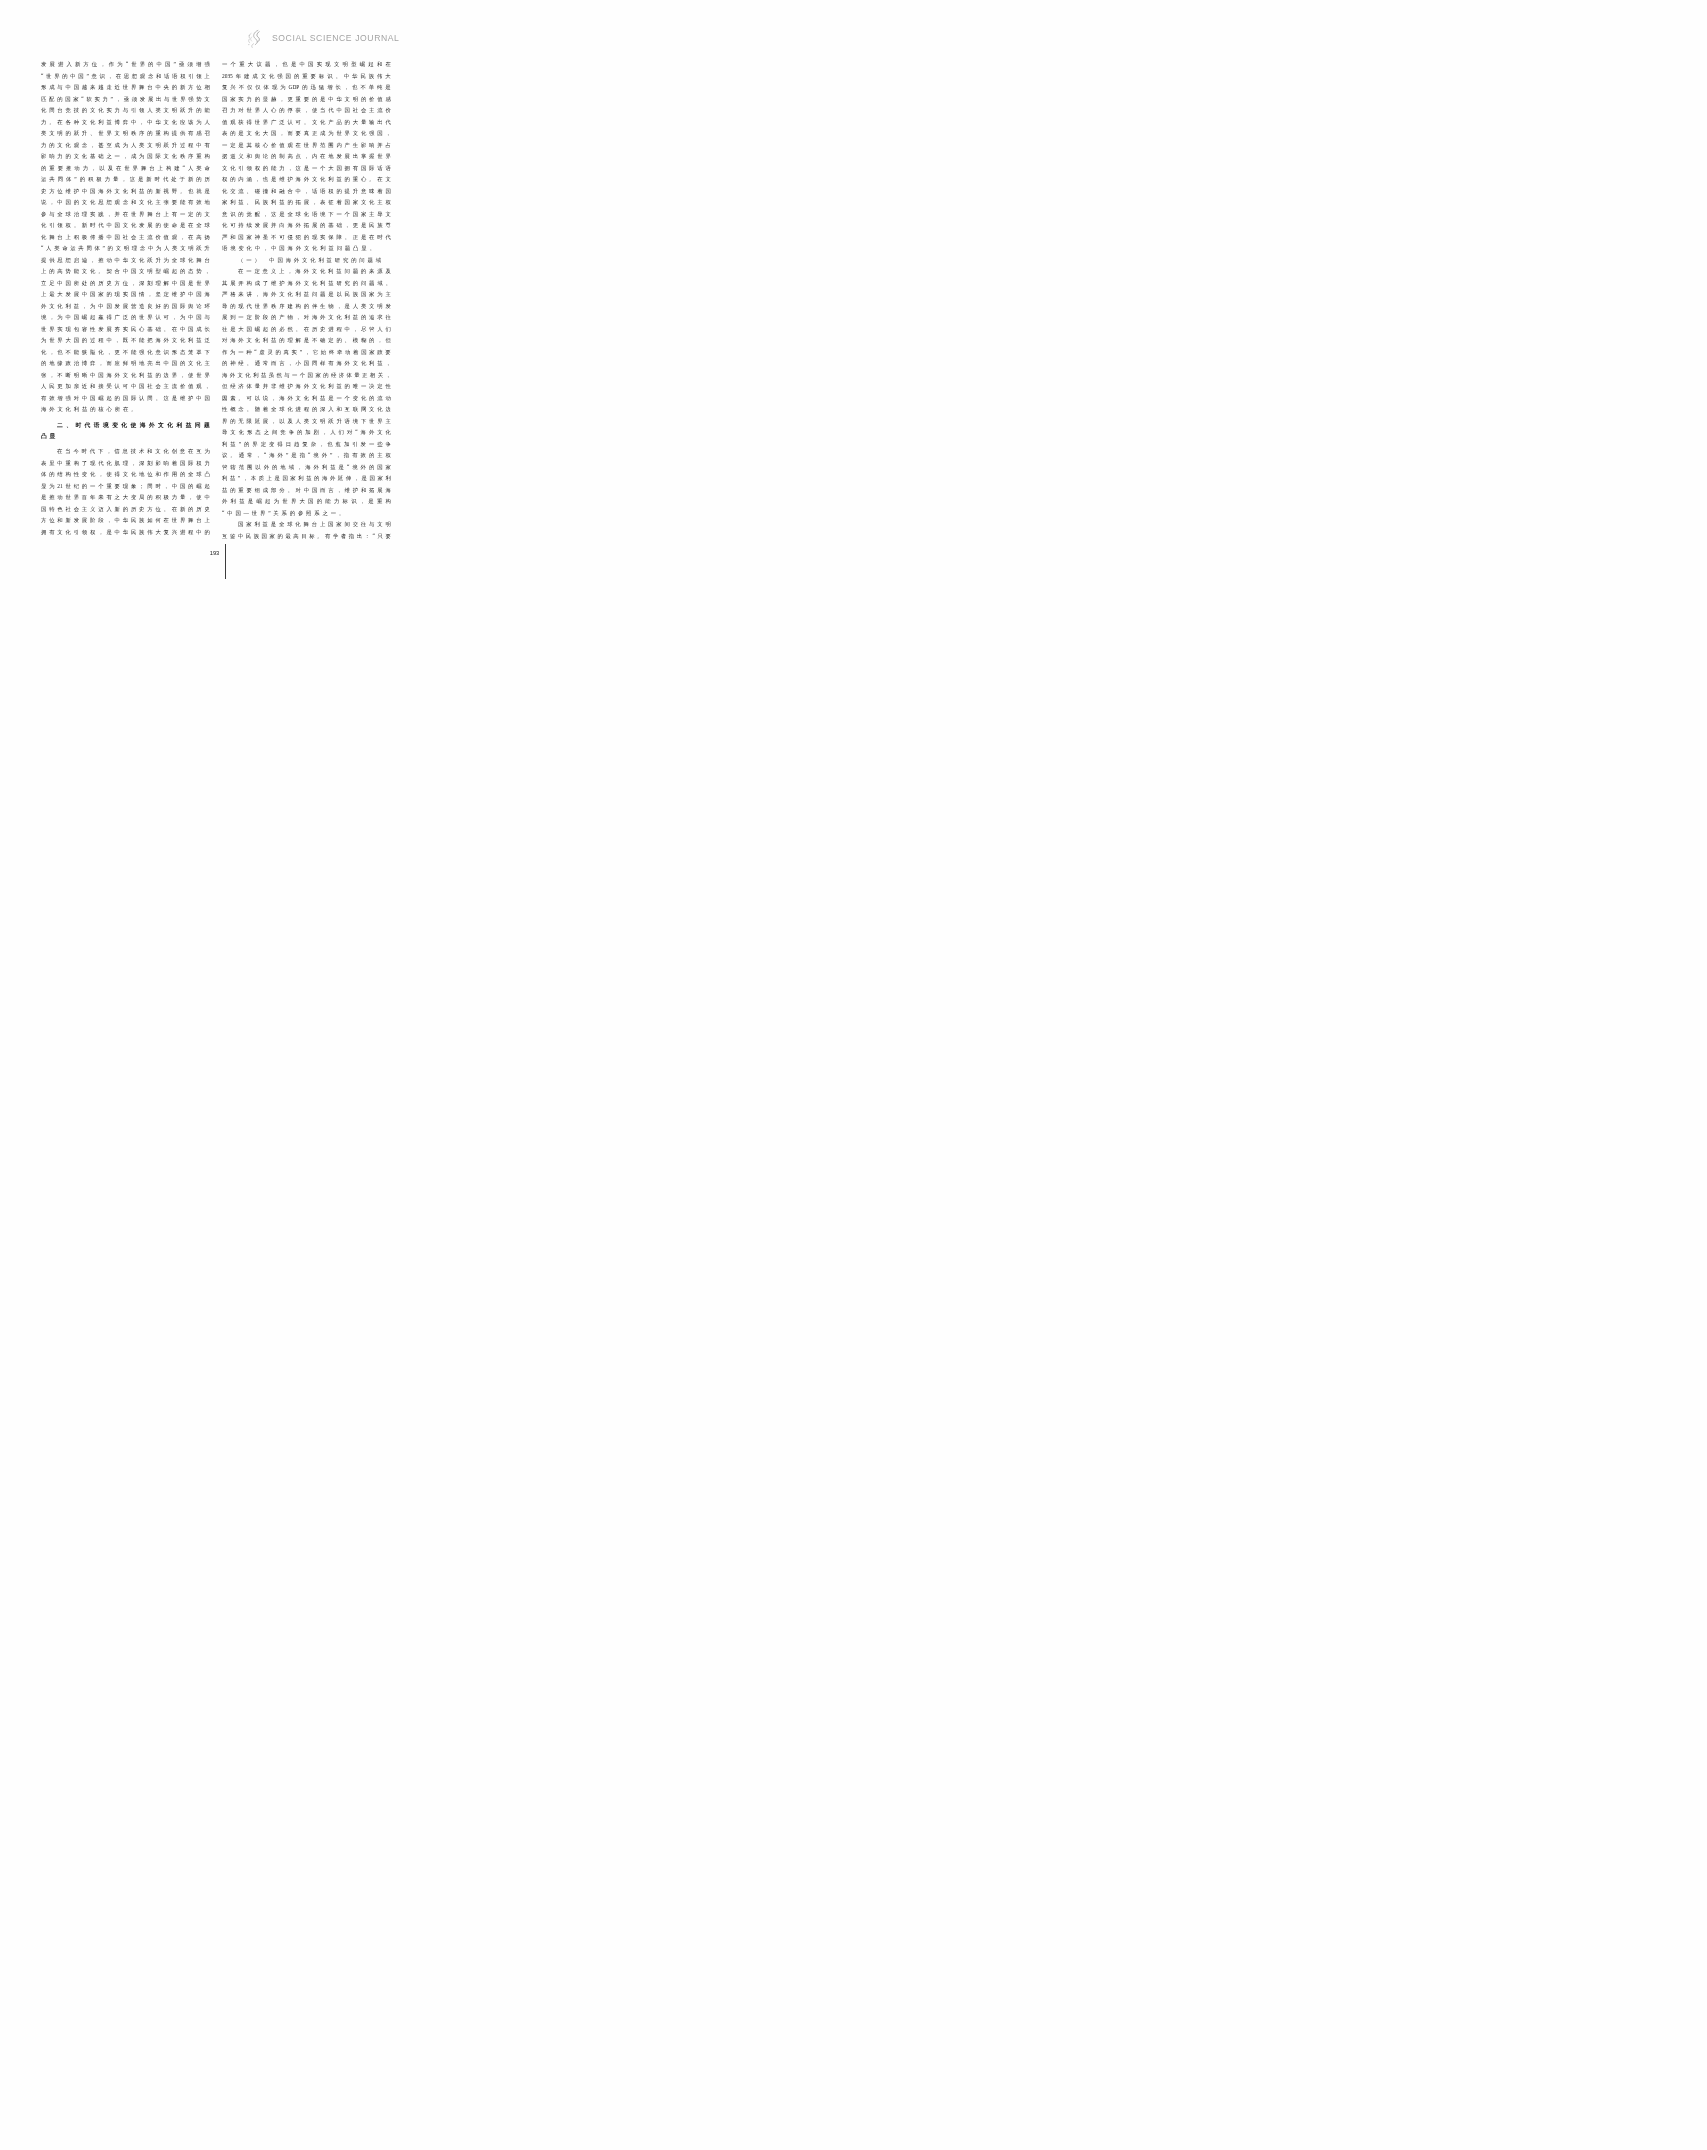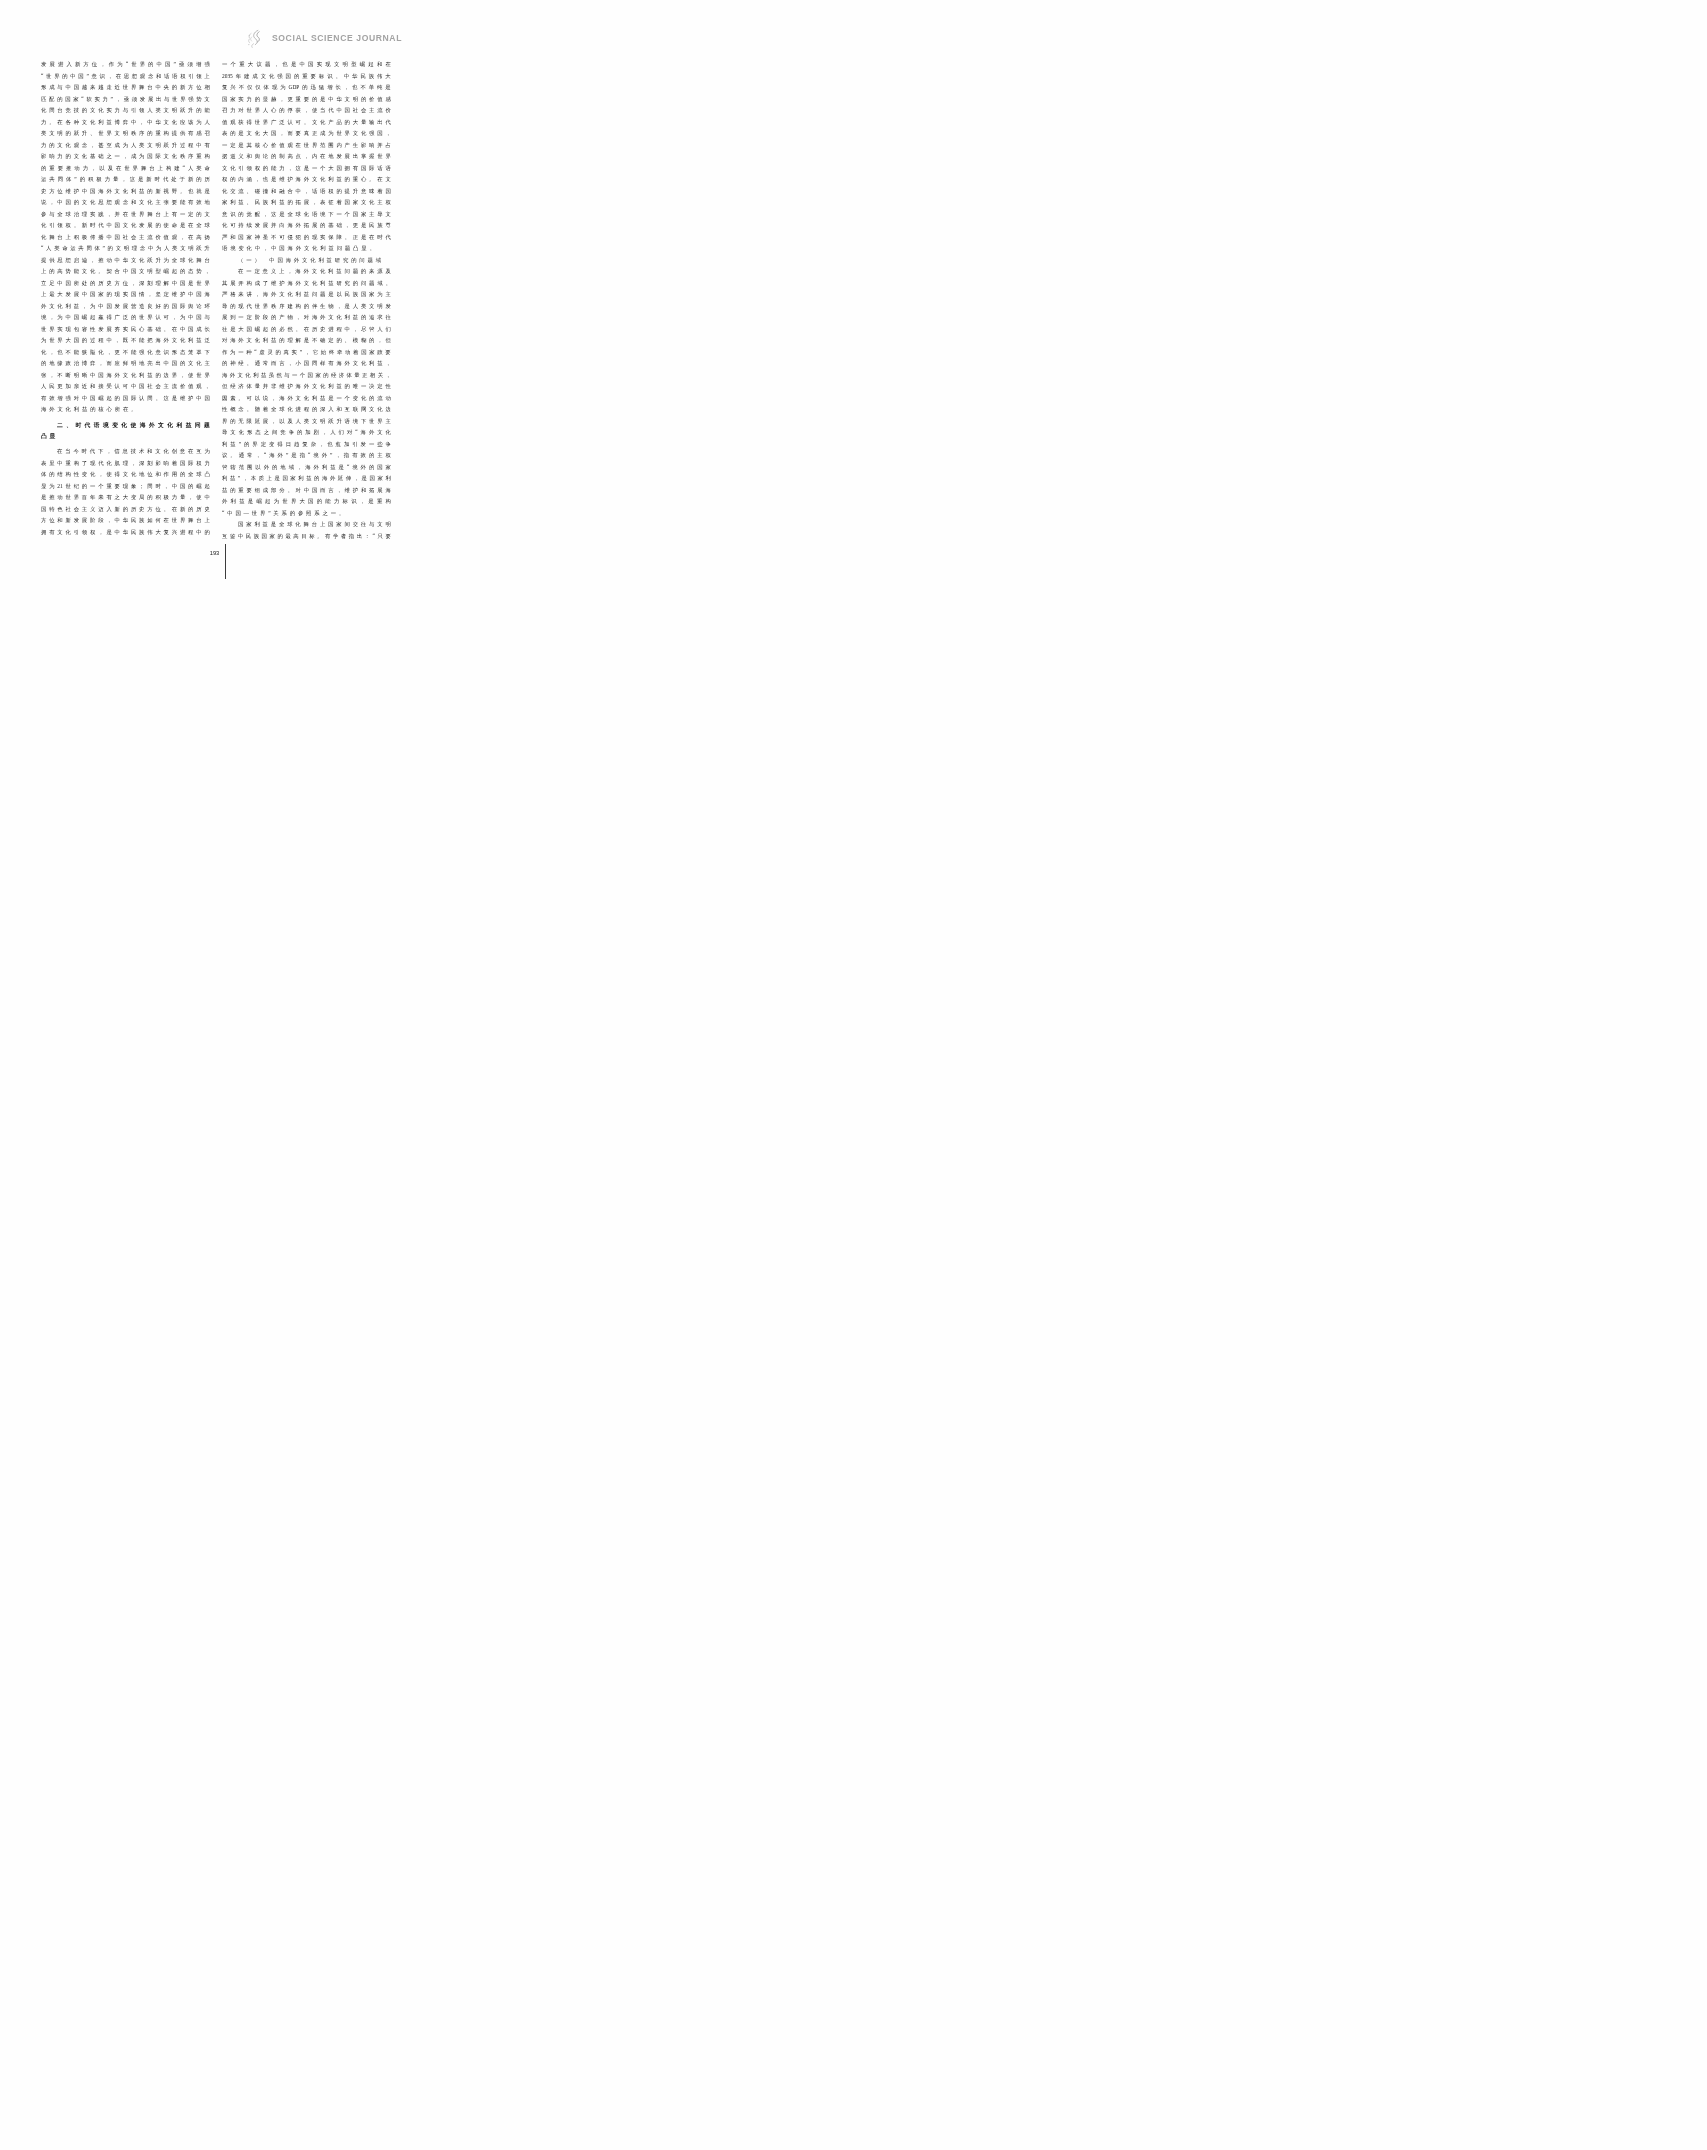--- a/index.html
+++ b/index.html
@@ -8,21 +8,21 @@
     font-family:"Liberation Serif","DejaVu Serif",serif;color:#1a1a1a;
     overflow:hidden;
   }
   .page{position:absolute;inset:0;}
   
   .journal-header{position:absolute;top:27.5px;left:0;width:391px;height:22.4px;}
   .logo{position:absolute;left:245px;top:1.7px;width:20.6px;height:20px;}
   .journal-title{
     position:absolute;left:272px;top:5.2px;white-space:nowrap;
     font-family:"Liberation Sans","DejaVu Sans",sans-serif;
-    font-weight:bold;font-size:8.6px;letter-spacing:0.6px;color:#a3a3a3;
+    font-weight:normal;font-size:8.6px;letter-spacing:0.6px;color:#a3a3a3;
   }
   
   .col{position:absolute;top:59px;}
   .col-left{left:41px;width:169px;}
   .col-right{left:222px;width:169px;}
   .block{margin:0;}
   .tline{
     height:11.5px;display:flex;justify-content:space-between;align-items:center;
     font-size:5.4px;line-height:1;white-space:nowrap;
   }

